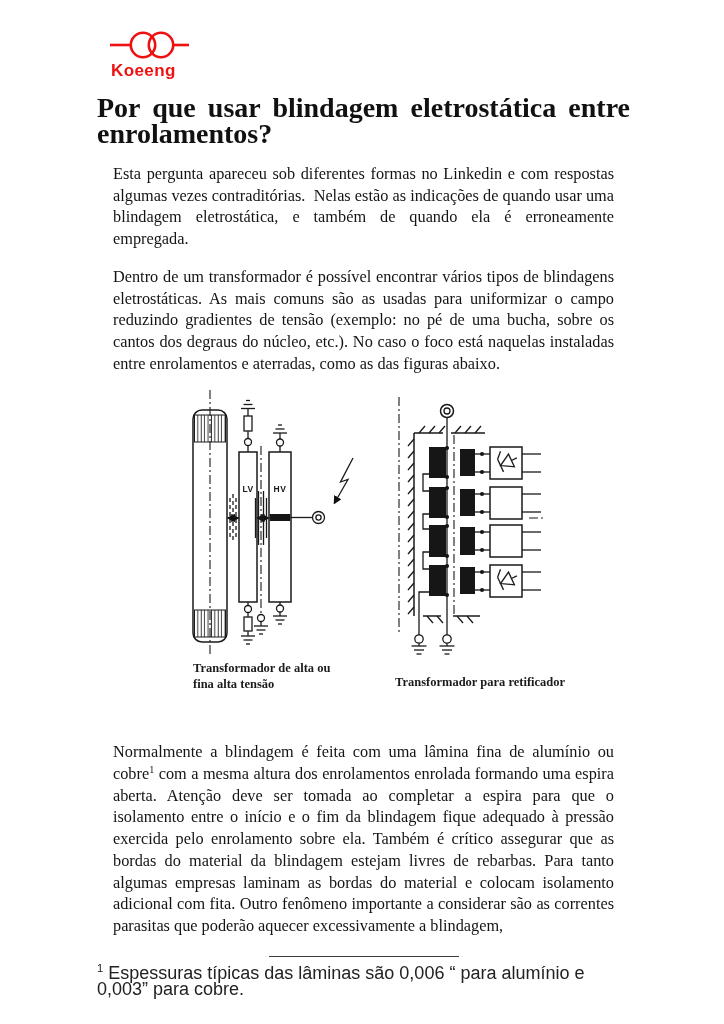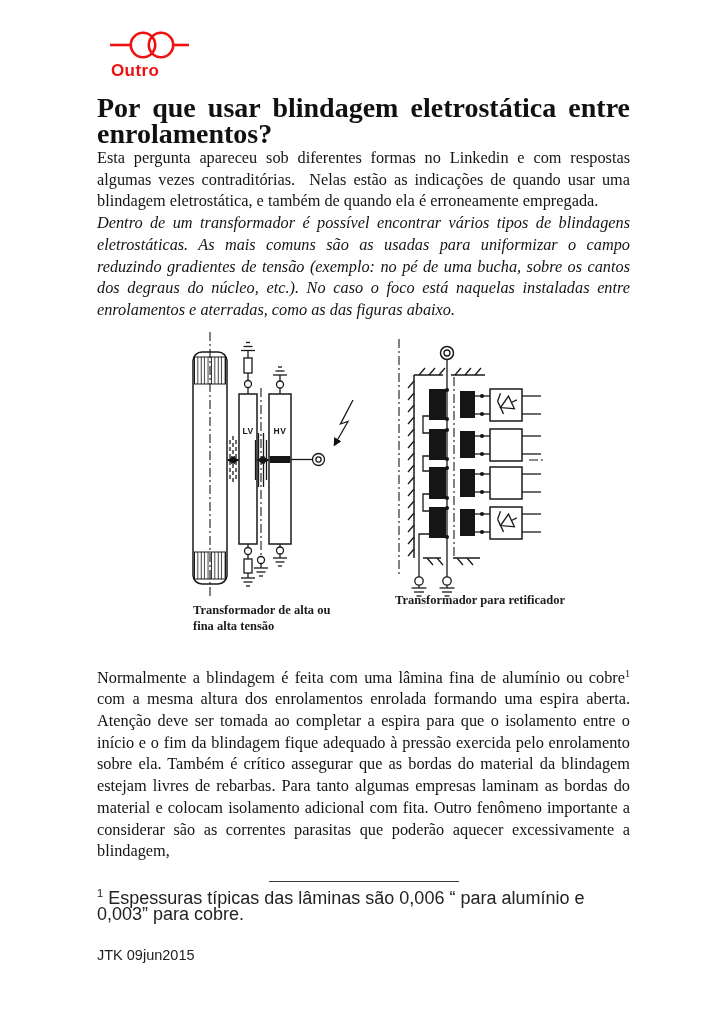--- a/index.html
+++ b/index.html
@@ -23,39 +23,39 @@
     color:#ee1111;letter-spacing:0.4px;margin-top:1px;margin-left:2px;
   }
   
   h1.doc-title{
     margin:15px 0 0 0;
     font-size:28px;line-height:26px;font-weight:700;
     text-align:justify;color:#111;
   }
   
   p.body-par{
-    margin:0;text-align:justify;
+    margin:16px;text-align:justify;
     font-size:16.3px;line-height:21.7px;color:#141414;
   }
   .par-1{margin-top:12px;}
-  .par-2{margin-top:22px;font-style:italic;}
+  .par-2{margin-top:22px;}
   .par-3{margin-top:0;}
   sup{font-size:0.62em;line-height:0;}
   
   .figures{position:relative;margin-top:11px;height:335px;}
   .fig-svg{position:absolute;}
   .fig-left{left:86px;top:0;}
   .fig-right{left:296px;top:5px;}
   .fig-caption{
     position:absolute;
     font-family:Liberation Serif, serif;
     font-weight:700;font-size:12.5px;line-height:16px;color:#1b1b1b;
   }
   .cap-left{left:96px;top:270px;width:180px;}
-  .cap-right{left:298px;top:260px;width:230px;}
+  .cap-right{left:298px;top:284px;width:230px;}
   
   .st{stroke:#1a1a1a;stroke-width:1.3;fill:none;}
   .stbold{stroke:#1a1a1a;stroke-width:1.5;fill:none;}
   .dashdot{stroke:#1a1a1a;stroke-width:1.1;fill:none;stroke-dasharray:9 3 2 3;}
   .blk{fill:#161616;stroke:none;}
   .wlabel{font-family:"Liberation Sans", sans-serif;font-weight:700;font-size:8.5px;fill:#1a1a1a;letter-spacing:0.5px;}
   
   .footnote-rule{margin-top:19px;width:190px;border:0;border-top:1.3px solid #3c3c3c;}
   .footnote{
     margin-top:3px;
@@ -75,21 +75,21 @@
 
   <div class="logo">
     <svg width="96" height="30" viewBox="0 0 96 30">
       <g stroke="#ee1111" stroke-width="2.6" fill="none">
         <line x1="1" y1="15" x2="21" y2="15"></line>
         <circle cx="34" cy="15" r="12.2"></circle>
         <circle cx="52" cy="15" r="12.2"></circle>
         <line x1="64.5" y1="15" x2="80" y2="15"></line>
       </g>
     </svg>
-    <div class="brand">Outro</div>
+    <div class="brand">Koeeng</div>
   </div>
 
   <h1 class="doc-title">Por que usar blindagem eletrostática entre enrolamentos?</h1>
 
   <p class="body-par par-1">Esta pergunta apareceu sob diferentes formas no Linkedin e com respostas algumas vezes contraditórias.&nbsp; Nelas estão as indicações de quando usar uma blindagem eletrostática, e também de quando ela é erroneamente empregada.</p>
 
   <p class="body-par par-2">Dentro de um transformador é possível encontrar vários tipos de blindagens eletrostáticas. As mais comuns são as usadas para uniformizar o campo reduzindo gradientes de tensão (exemplo: no pé de uma bucha, sobre os cantos dos degraus do núcleo, etc.). No caso o foco está naquelas instaladas entre enrolamentos e aterradas, como as das figuras abaixo.</p>
 
   <div class="figures">
 

